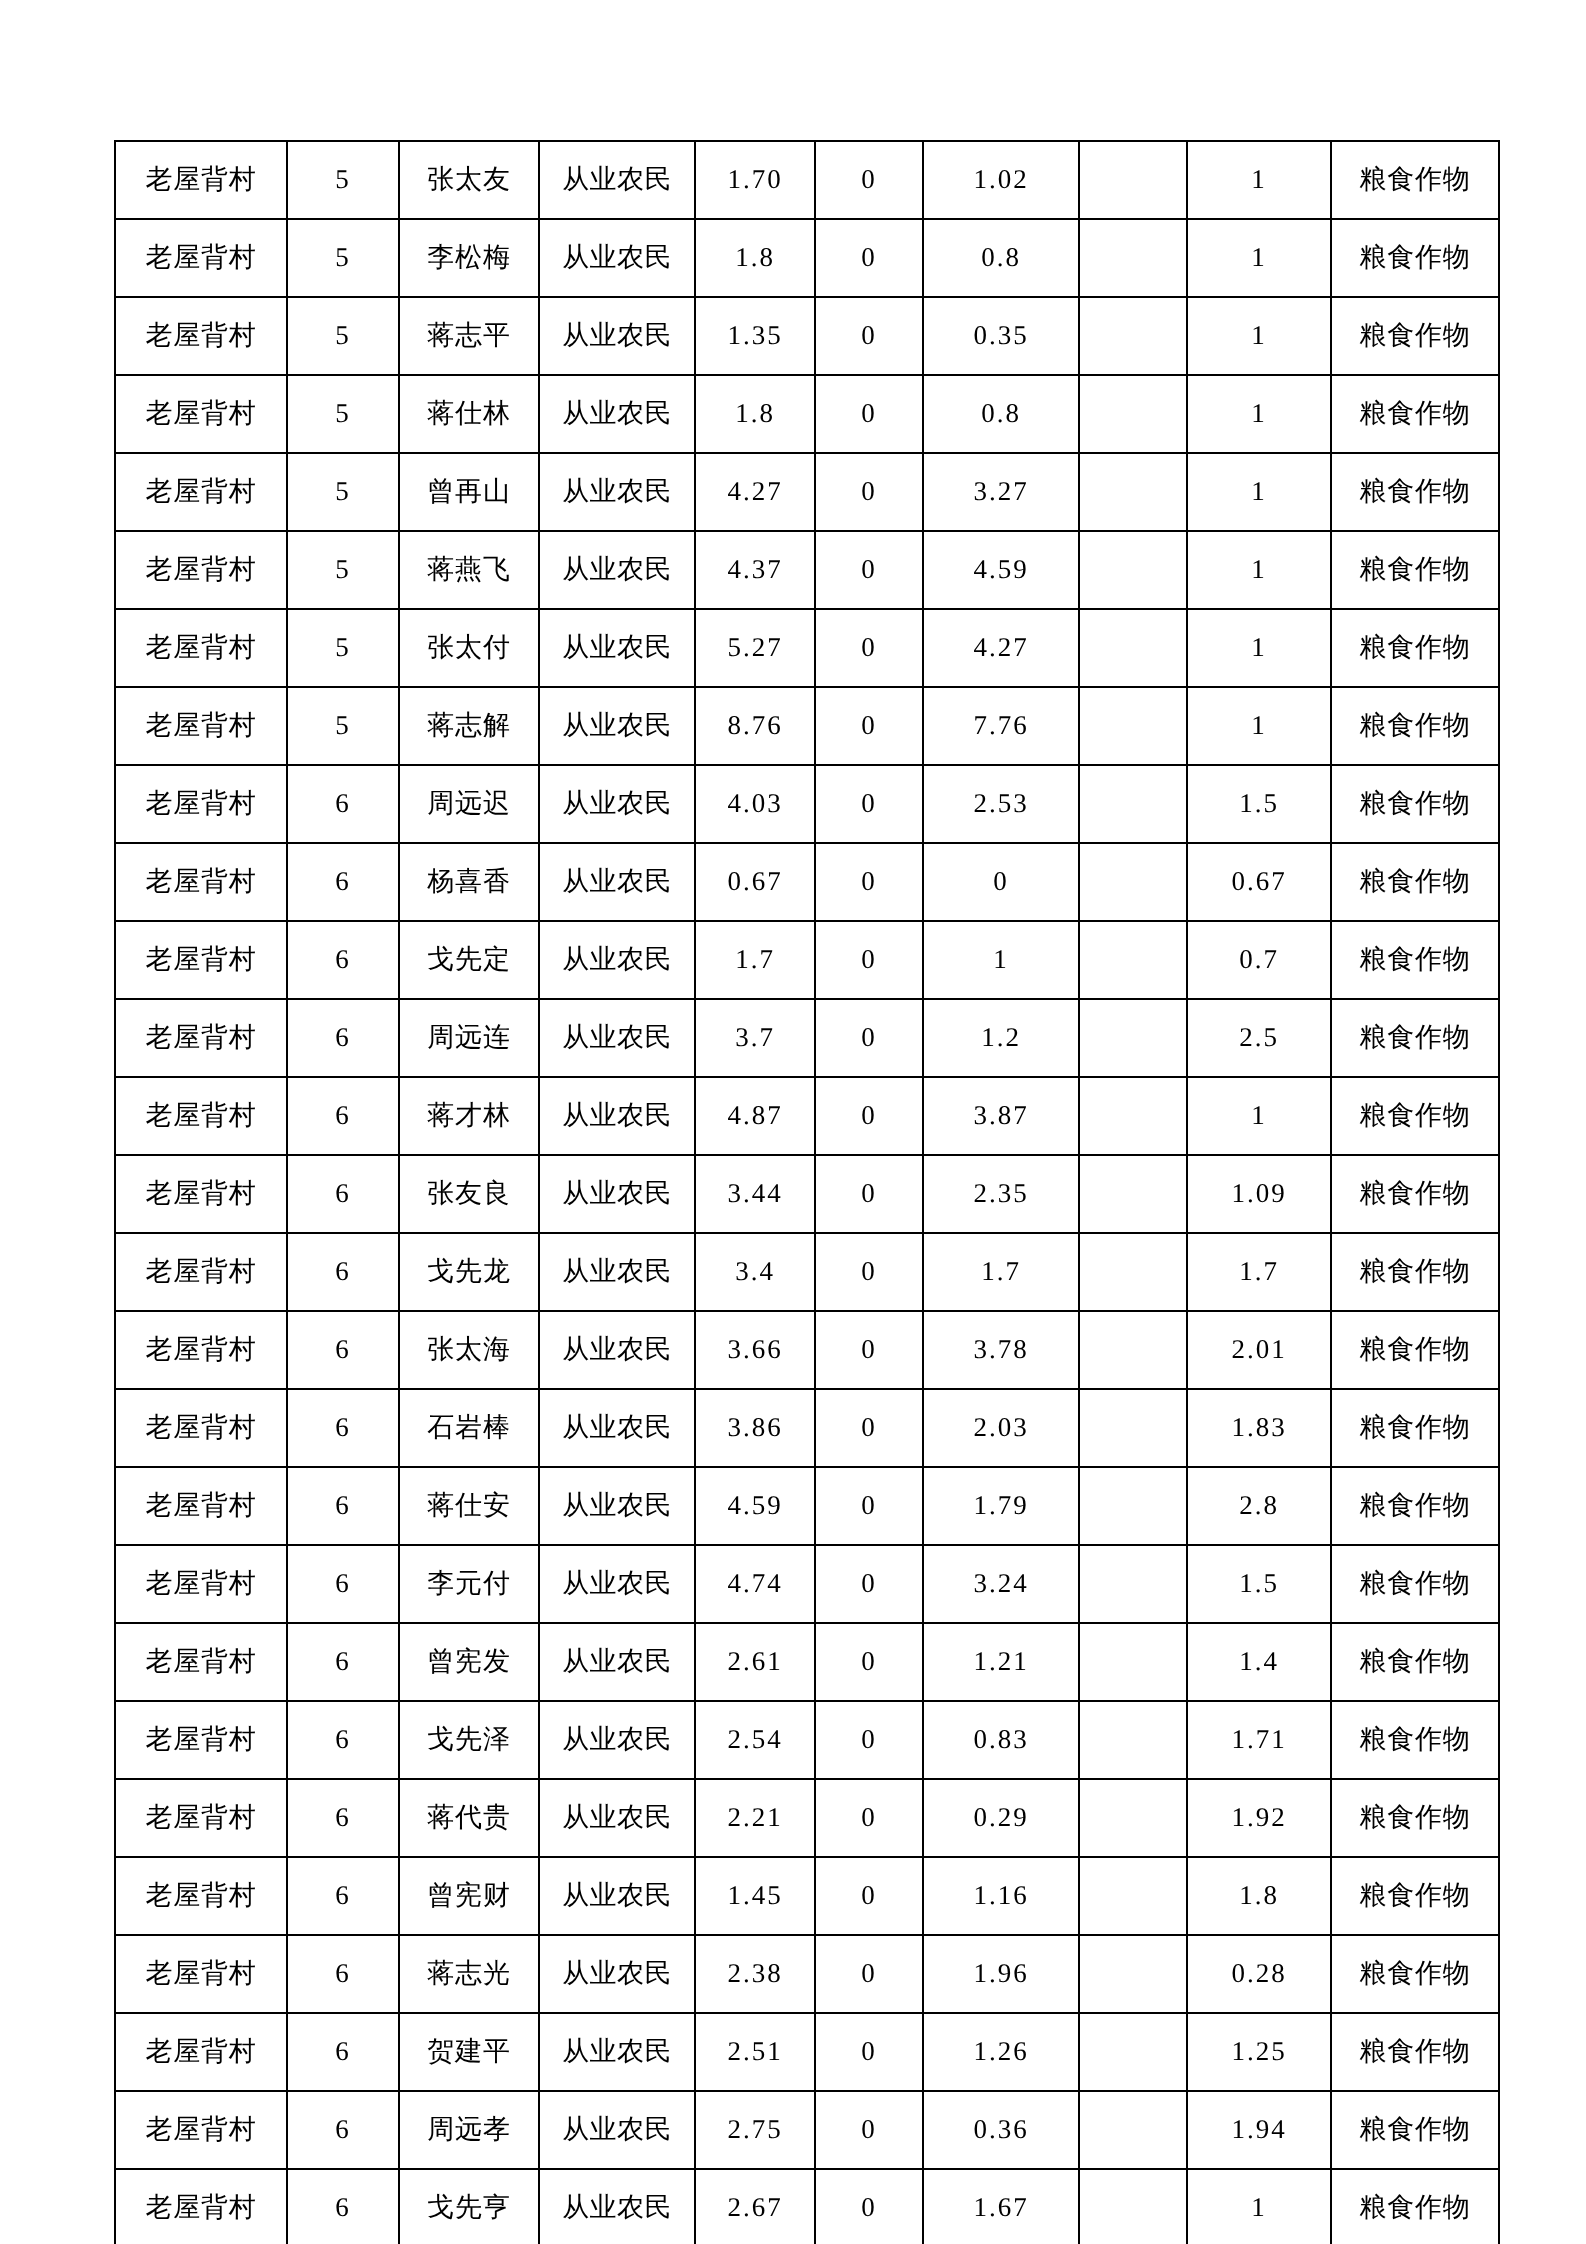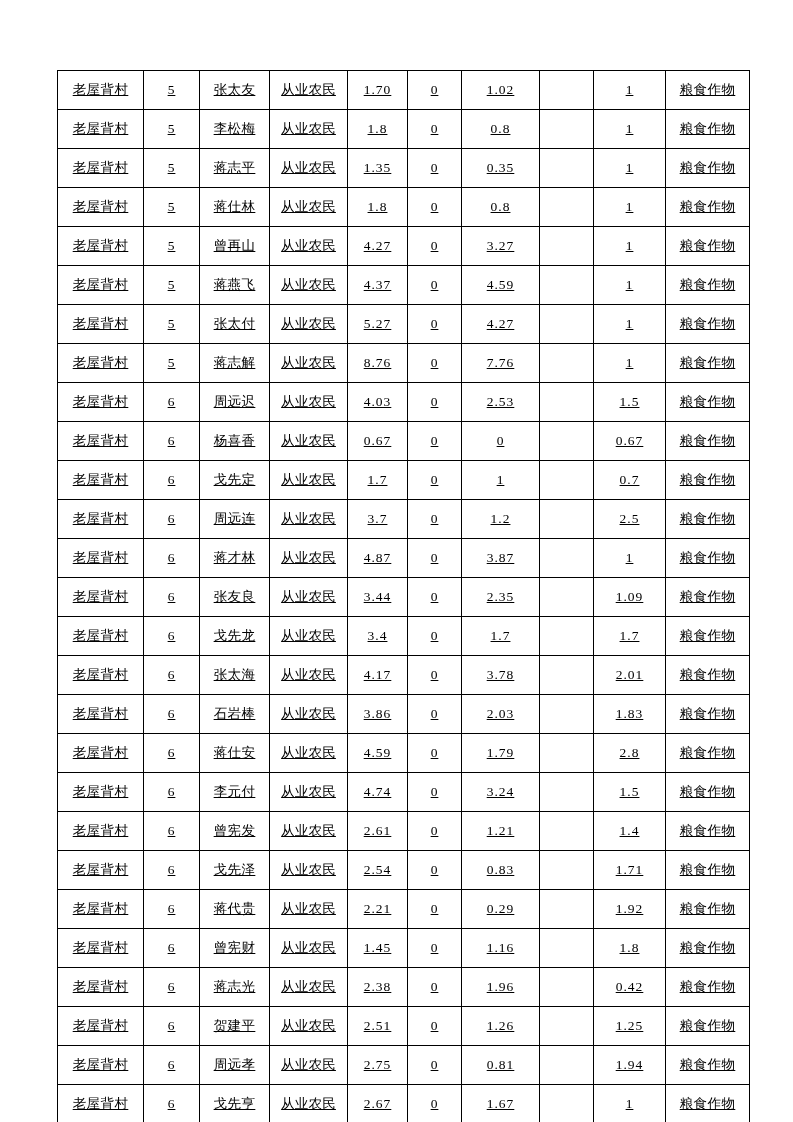--- a/index.html
+++ b/index.html
@@ -12,21 +12,20 @@
     height: 1122px;
     font-family: "Liberation Serif", "DejaVu Serif", serif;
     color: #000000;
   }
   .page {
     position: relative;
     width: 793px;
     height: 892px;
     box-sizing: border-box;
     padding: 70px 57px 0 57px;
-    text-decoration: underline;
   }
   table.data-table {
     border-collapse: collapse;
     table-layout: fixed;
     width: 679px;
     margin: 0;
   }
   table.data-table td {
     border: 1px solid #000000;
     height: 38px;
@@ -262,21 +261,21 @@
           <td class="cell-num">1.7</td>
           <td class="cell-blank"></td>
           <td class="cell-num">1.7</td>
           <td class="cell-cn">粮食作物</td>
         </tr>
         <tr>
           <td class="cell-cn">老屋背村</td>
           <td class="cell-num">6</td>
           <td class="cell-cn">张太海</td>
           <td class="cell-cn cell-occup">从业农民</td>
-          <td class="cell-num">4.17</td>
+          <td class="cell-num">3.66</td>
           <td class="cell-num">0</td>
           <td class="cell-num">3.78</td>
           <td class="cell-blank"></td>
           <td class="cell-num">2.01</td>
           <td class="cell-cn">粮食作物</td>
         </tr>
         <tr>
           <td class="cell-cn">老屋背村</td>
           <td class="cell-num">6</td>
           <td class="cell-cn">石岩棒</td>
@@ -362,21 +361,21 @@
         </tr>
         <tr>
           <td class="cell-cn">老屋背村</td>
           <td class="cell-num">6</td>
           <td class="cell-cn">蒋志光</td>
           <td class="cell-cn cell-occup">从业农民</td>
           <td class="cell-num">2.38</td>
           <td class="cell-num">0</td>
           <td class="cell-num">1.96</td>
           <td class="cell-blank"></td>
-          <td class="cell-num">0.42</td>
+          <td class="cell-num">0.28</td>
           <td class="cell-cn">粮食作物</td>
         </tr>
         <tr>
           <td class="cell-cn">老屋背村</td>
           <td class="cell-num">6</td>
           <td class="cell-cn">贺建平</td>
           <td class="cell-cn cell-occup">从业农民</td>
           <td class="cell-num">2.51</td>
           <td class="cell-num">0</td>
           <td class="cell-num">1.26</td>
@@ -384,21 +383,21 @@
           <td class="cell-num">1.25</td>
           <td class="cell-cn">粮食作物</td>
         </tr>
         <tr>
           <td class="cell-cn">老屋背村</td>
           <td class="cell-num">6</td>
           <td class="cell-cn">周远孝</td>
           <td class="cell-cn cell-occup">从业农民</td>
           <td class="cell-num">2.75</td>
           <td class="cell-num">0</td>
-          <td class="cell-num">0.81</td>
+          <td class="cell-num">0.36</td>
           <td class="cell-blank"></td>
           <td class="cell-num">1.94</td>
           <td class="cell-cn">粮食作物</td>
         </tr>
         <tr>
           <td class="cell-cn">老屋背村</td>
           <td class="cell-num">6</td>
           <td class="cell-cn">戈先亨</td>
           <td class="cell-cn cell-occup">从业农民</td>
           <td class="cell-num">2.67</td>

